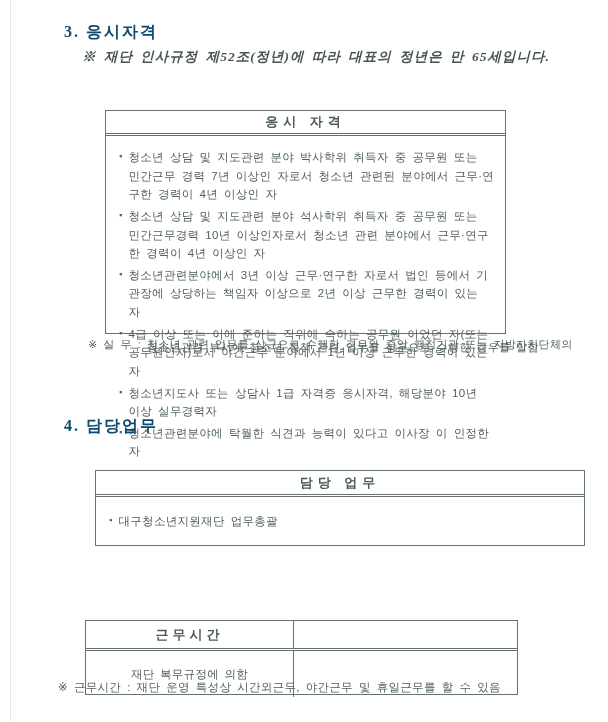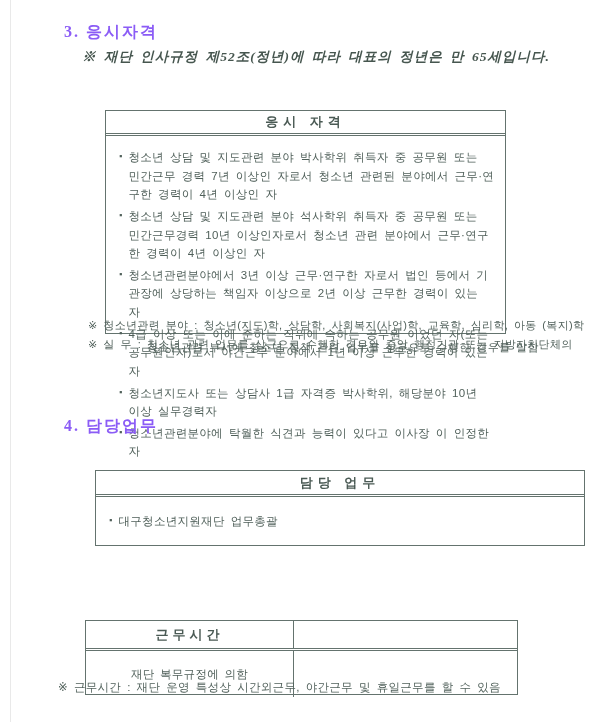--- a/index.html
+++ b/index.html
@@ -11,21 +11,21 @@
     color:#4d5c57;
     overflow:hidden;
   }
   .scan-edge{
     position:absolute;left:10px;top:0;width:1px;height:100%;
     background:#e9e9e9;
   }
   .sec-heading{
     position:absolute;
     font-family:"Liberation Serif","DejaVu Serif",serif;
-    font-size:16px;font-weight:bold;color:#8b5cf6;
+    font-size:16px;font-weight:bold;color:#0c4a6e;
     letter-spacing:2px;white-space:nowrap;
   }
   .sec-note{
     position:absolute;
     font-family:"Liberation Serif","DejaVu Serif",serif;
     font-size:13.5px;font-weight:bold;color:#46564f;
     letter-spacing:1px;word-spacing:3px;white-space:nowrap;font-style:italic;
   }
   .doc-table{
     position:absolute;
@@ -105,30 +105,29 @@
       <div class="bullet-item">
         <span class="marker">▪</span>
         <span>청소년관련분야에서 3년 이상 근무·연구한 자로서 법인 등에서 기관장에 상당하는 책임자 이상으로 2년 이상 근무한 경력이 있는 자</span>
       </div>
       <div class="bullet-item">
         <span class="marker">▪</span>
         <span>4급 이상 또는 이에 준하는 직위에 속하는 공무원 이었던 자(또는 공무원인자)로서 야간근무 분야에서 1년 이상 근무한 경력이 있는 자</span>
       </div>
       <div class="bullet-item">
         <span class="marker">▪</span>
-        <span>청소년지도사 또는 상담사 1급 자격증 박사학위, 해당분야 10년 이상 실무경력자</span>
+        <span>청소년지도사 또는 상담사 1급 자격증 응시자격, 해당분야 10년 이상 실무경력자</span>
       </div>
       <div class="bullet-item">
         <span class="marker">▪</span>
         <span>청소년관련분야에 탁월한 식견과 능력이 있다고 이사장 이 인정한 자</span>
       </div>
     </div>
   </div>
 
-  <div class="footnote" style="left:88px;top:318px;">※ 청소년관련 분야 : 청소년(지도)학, 상담학, 사회복지(사업)학, 교육학, 심리학, 아동 (복지)학</div>
   <div class="footnote" style="left:88px;top:337px;">※ 실 무 : 청소년 관련 업무를 상근으로 수행한 경우와 중앙 행정기관 또는 지방자치단체의</div>
   <div class="footnote" style="left:147px;top:340px;text-align:center;">청소년관련 부서에 청소년 정책 관련 업무를 상근으로 수행한 경우를 말함</div>
 
   <div class="sec-heading" style="left:64px;top:416px;">4. 담당업무</div>
 
   <div class="doc-table" style="left:95px;top:442px;width:490px;height:76px;">
     <div class="thead" style="height:26px;">담당 업무</div>
     <div class="tbody" style="padding:15px 10px 8px 13px;">
       <div class="bullet-item">
         <span class="marker">▪</span>

